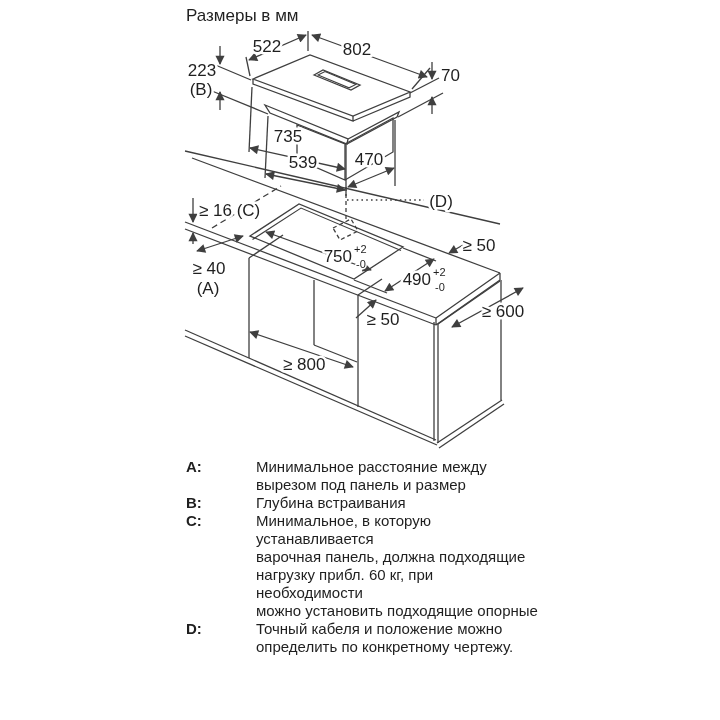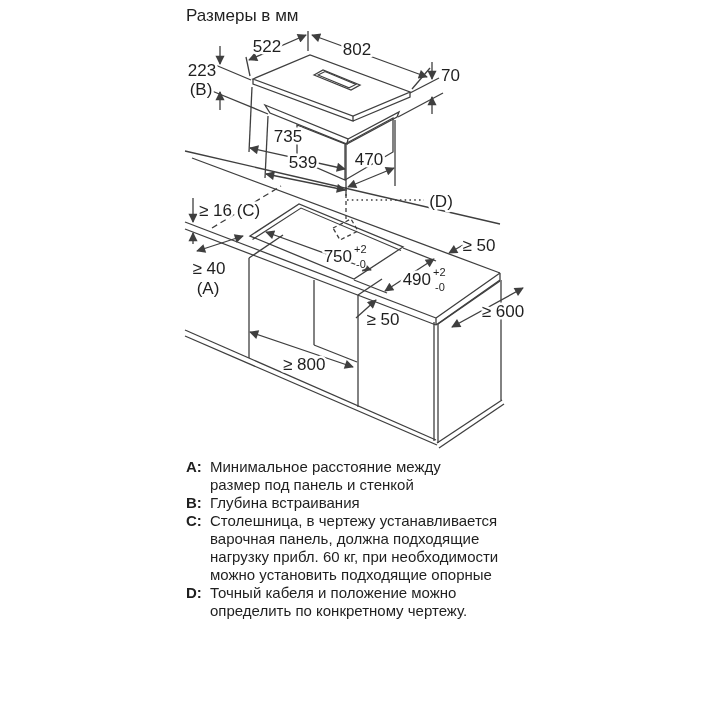--- a/index.html
+++ b/index.html
@@ -12,21 +12,21 @@
   #drawing .dashed{stroke-dasharray:6 4;}
   #drawing .dashed2{stroke-dasharray:4 3;}
   #drawing .dotted{stroke-dasharray:1.6 3.2;}
   #drawing text{font-family:"Liberation Sans",sans-serif;font-size:17px;fill:#1f1f1f;
                 stroke:#ffffff;stroke-width:5px;paint-order:stroke;stroke-linejoin:round;}
   #drawing text.tol{font-size:11px;stroke-width:3px;}
   #drawing .fillslot{fill:#ffffff;}
   #legend{position:absolute;left:186px;top:458px;width:352px;font-size:15px;line-height:18px;}
   .lrow{display:flex;margin:0;}
   .lkey{width:24px;flex:0 0 24px;font-weight:700;}
-  .lbody{flex:1;}
+  .lbody{flex:1;margin-left:46px;}
 </style>
 </head>
 <body>
 
 <div id="stage">
 
   <div id="page-title">Размеры в мм</div>
 
   <svg id="drawing" width="720" height="720" viewBox="0 0 720 720">
     <defs>
@@ -192,33 +192,33 @@
       <line class="dotted" x1="347" y1="200" x2="424" y2="200"></line>
       <text x="441" y="207" text-anchor="middle">(D)</text>
     </g>
   </svg>
 
   <div id="legend">
       <div class="lrow">
         <span class="lkey">A:</span>
         <div class="lbody">
           <div>Минимальное расстояние между</div>
-          <div>размер под панель и стенкой</div>
+          <div>вырезом под панель и размер</div>
         </div>
       </div>
       <div class="lrow">
         <span class="lkey">B:</span>
         <div class="lbody">
           <div>Глубина встраивания</div>
         </div>
       </div>
       <div class="lrow">
         <span class="lkey">C:</span>
         <div class="lbody">
-          <div>Столешница, в чертежу устанавливается</div>
+          <div>Минимальное, в которую устанавливается</div>
           <div>варочная панель, должна подходящие</div>
           <div>нагрузку прибл. 60 кг, при необходимости</div>
           <div>можно установить подходящие опорные</div>
         </div>
       </div>
       <div class="lrow">
         <span class="lkey">D:</span>
         <div class="lbody">
           <div>Точный кабеля и положение можно</div>
           <div>определить по конкретному чертежу.</div>

